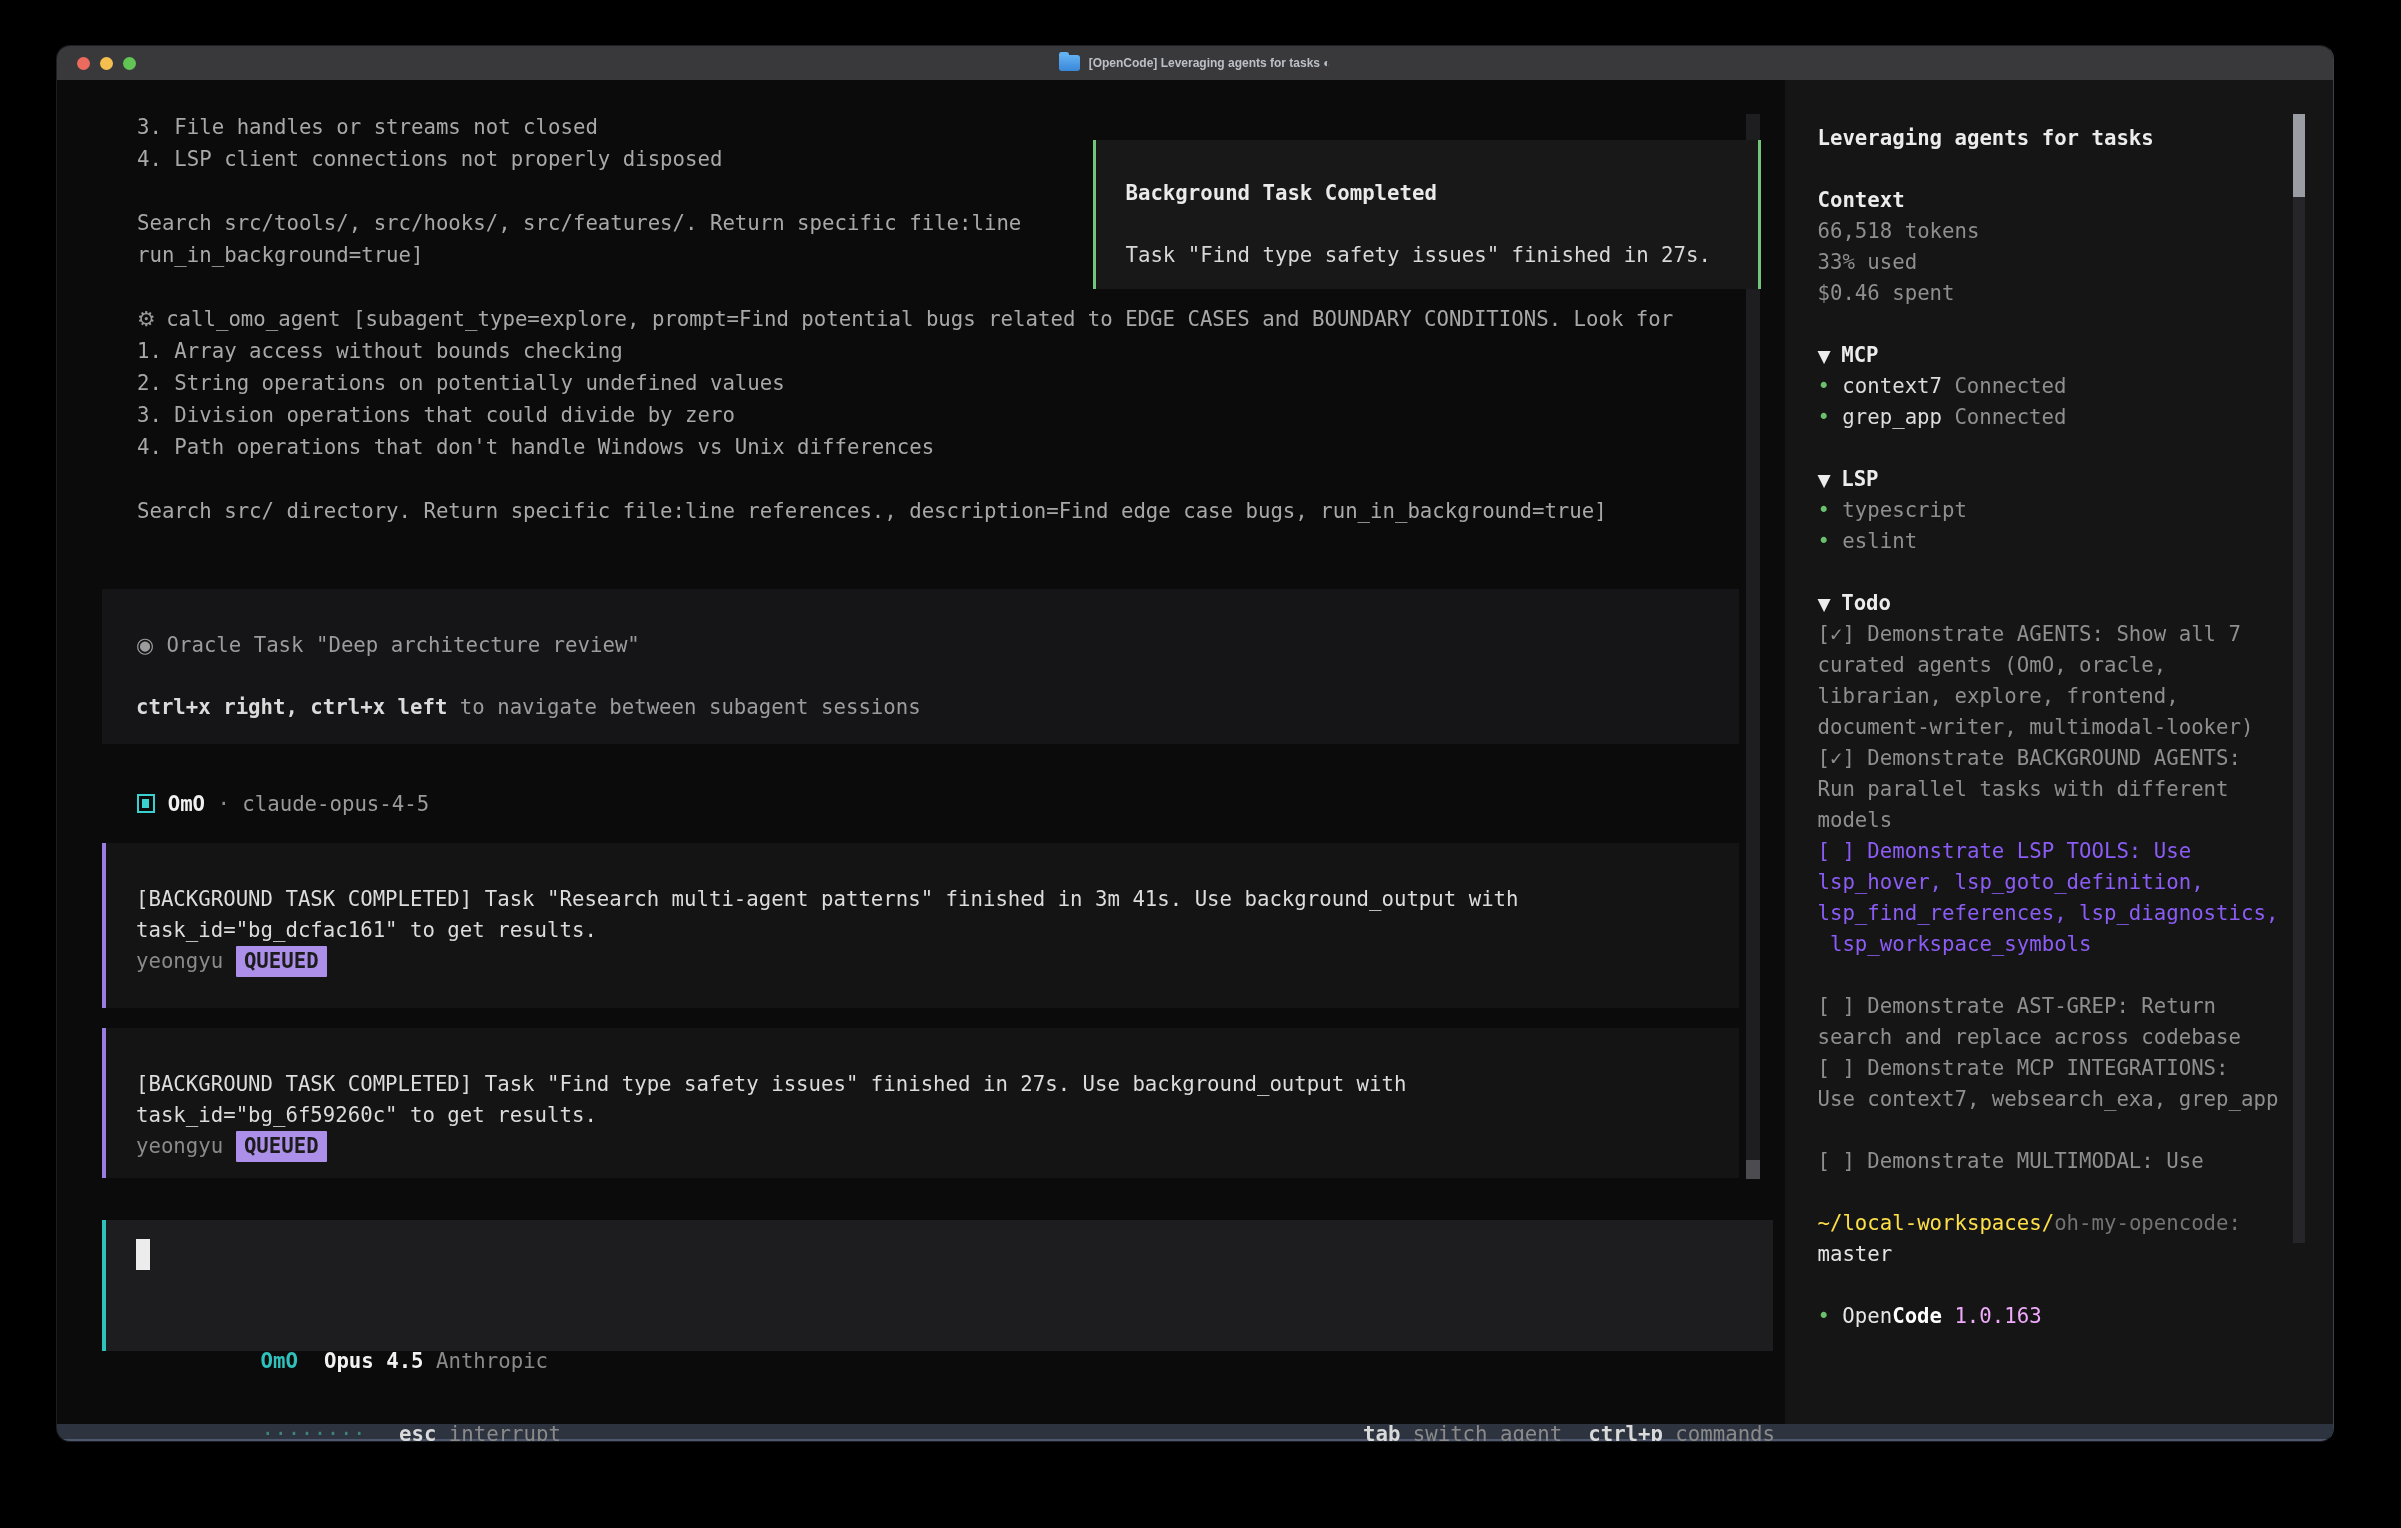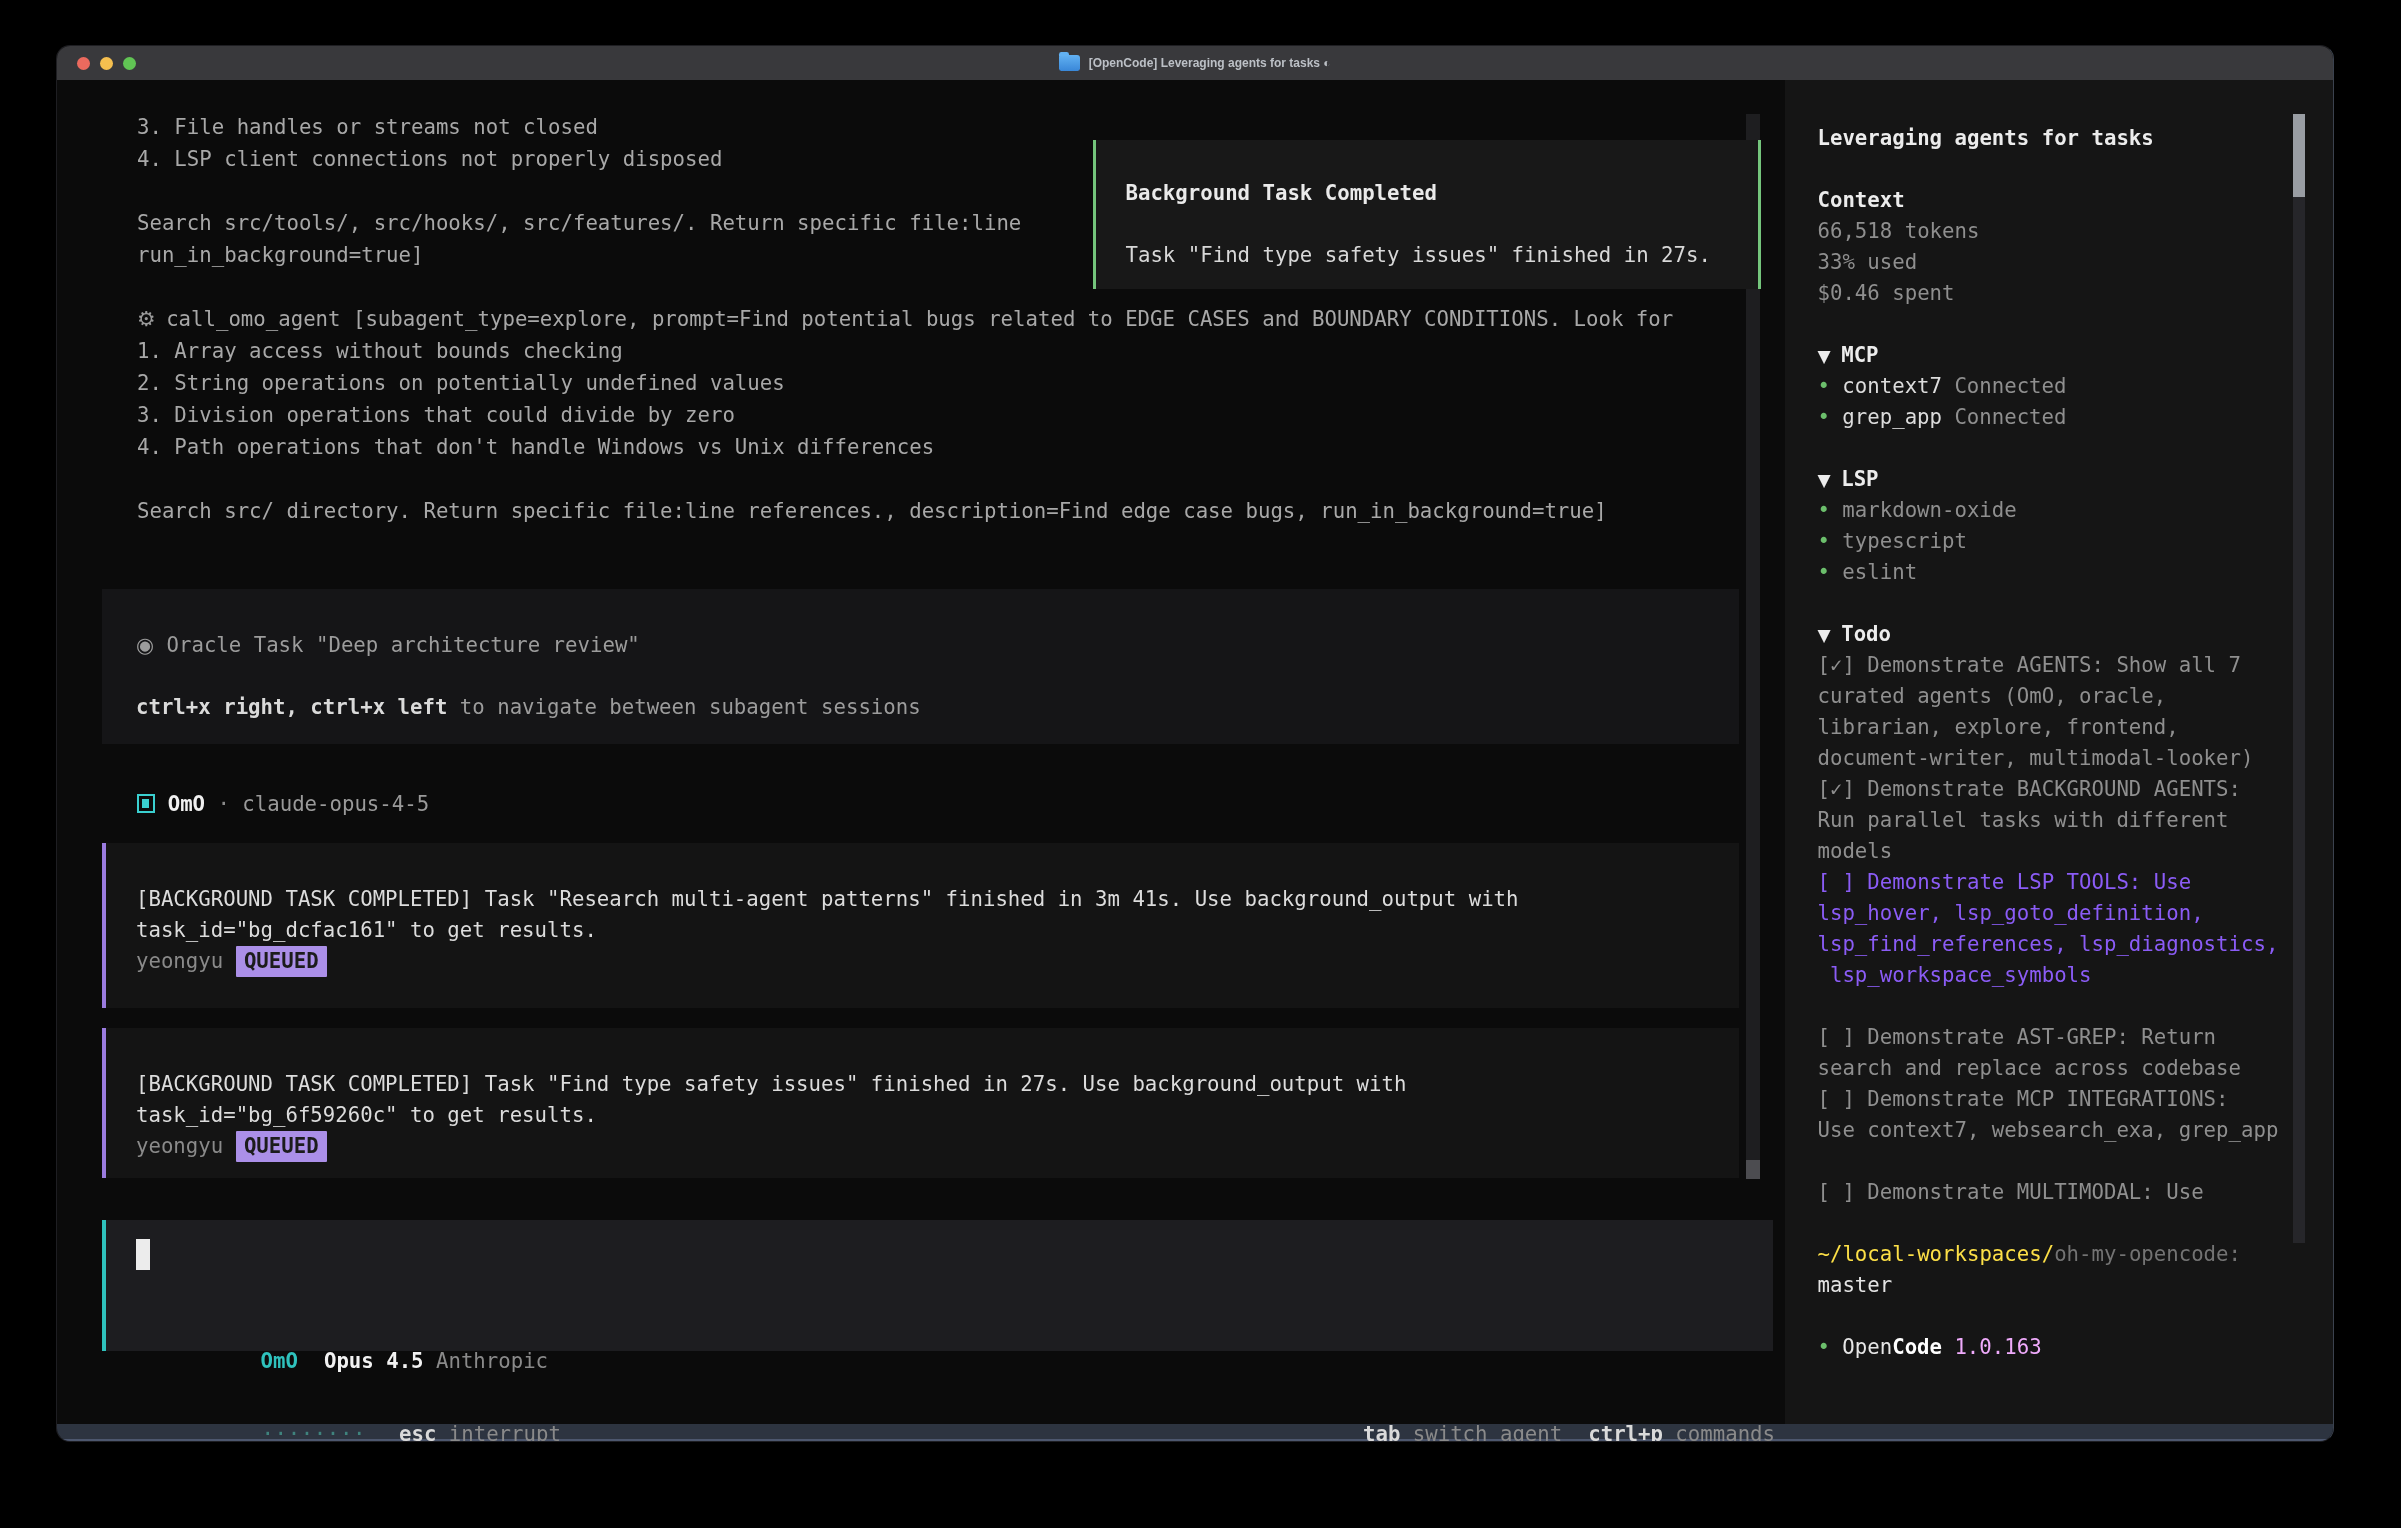--- a/index.html
+++ b/index.html
@@ -215,21 +215,20 @@
       <div class="ln sb-g">33% used</div>
       <div class="ln sb-g">$0.46 spent</div>
       <div class="ln"></div>
 
       <div class="ln"><span class="arrow">▼</span><span class="sb-h">MCP</span></div>
       <div class="ln"><span class="blt">•</span><span class="sb-name">context7</span><span class="sb-g">Connected</span></div>
       <div class="ln"><span class="blt">•</span><span class="sb-name">grep_app</span><span class="sb-g">Connected</span></div>
       <div class="ln"></div>
 
       <div class="ln"><span class="arrow">▼</span><span class="sb-h">LSP</span></div>
-      <div class="ln"><span class="blt">•</span><span class="sb-g">markdown-oxide</span></div>
       <div class="ln"><span class="blt">•</span><span class="sb-g">typescript</span></div>
       <div class="ln"><span class="blt">•</span><span class="sb-g">eslint</span></div>
       <div class="ln"></div>
 
       <div class="ln"><span class="arrow">▼</span><span class="sb-h">Todo</span></div>
       <div class="ln sb-g">[✓] Demonstrate AGENTS: Show all 7</div>
       <div class="ln sb-g">curated agents (OmO, oracle,</div>
       <div class="ln sb-g">librarian, explore, frontend,</div>
       <div class="ln sb-g">document-writer, multimodal-looker)</div>
       <div class="ln sb-g">[✓] Demonstrate BACKGROUND AGENTS:</div>

